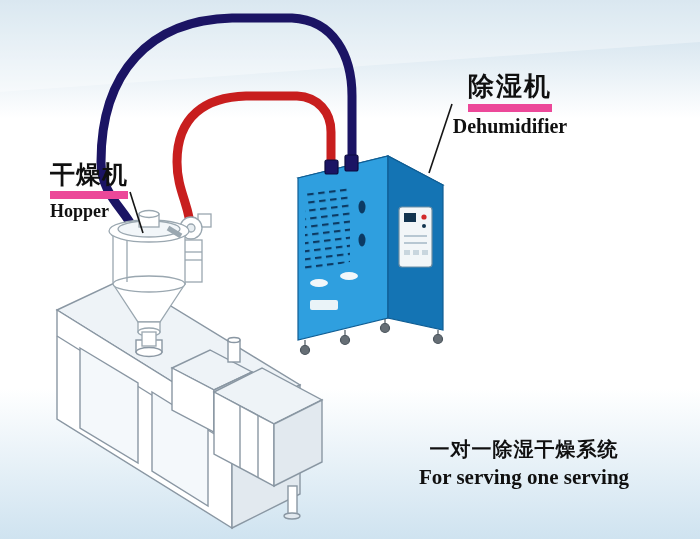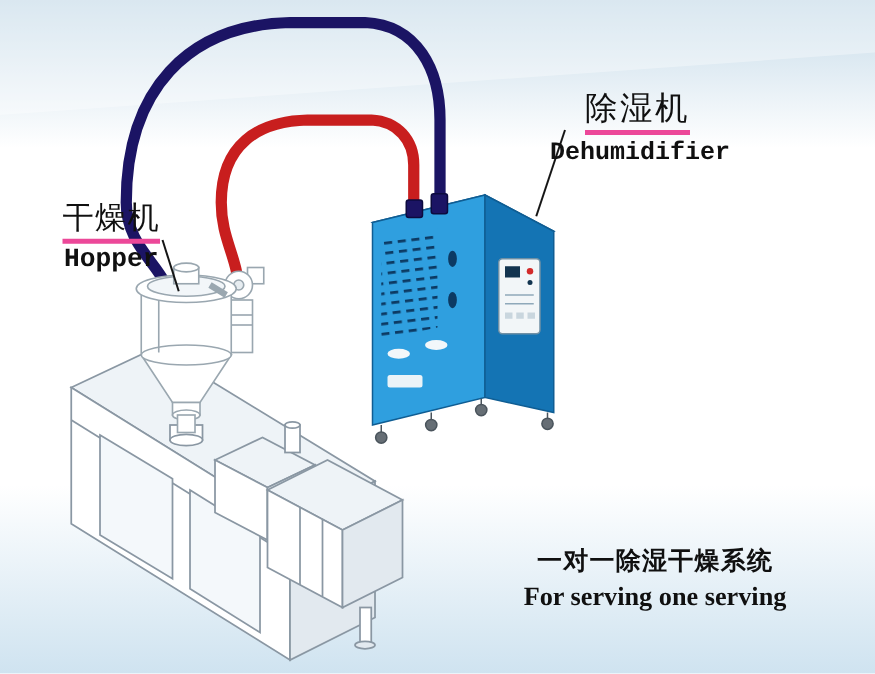--- a/index.html
+++ b/index.html
@@ -3,31 +3,31 @@
 <meta charset="utf-8">
 <style>
   html,body{margin:0;padding:0}
   .stage{
     position:relative;width:700px;height:539px;overflow:hidden;
     font-family:"Liberation Sans",sans-serif;color:#101010;background:#ffffff;
   }
   .stage svg{position:absolute;left:0;top:0}
   .label{position:absolute;line-height:1.15;color:#101010}
   .label .cn{
-    display:inline-block;font-weight:400;
-    border-bottom:4px solid #ec4899;padding-bottom:2px;
+    display:inline-block;font-weight:700;
+    border-bottom:8px solid #ec4899;padding-bottom:2px;
     font-family:"Liberation Sans",sans-serif;
   }
   .label .en{
     font-weight:700;
-    font-family:Liberation Mono, monospace;
+    font-family:Liberation Serif, serif;
   }
-  .label-dryer{left:50px;top:160px;text-align:center}
+  .label-dryer{left:50px;top:160px;text-align:left}
   .label-dryer .cn{font-size:25px;letter-spacing:1px}
-  .label-dryer .en{font-size:21px;margin-top:2px}
+  .label-dryer .en{font-size:18px;margin-top:2px}
   .label-dehum{left:440px;top:72px;width:140px;text-align:center}
   .label-dehum .cn{font-size:26px;letter-spacing:2px}
   .label-dehum .en{font-size:20px;margin-top:3px}
   .caption{left:378px;top:438px;width:292px;text-align:center}
   .caption .cn-title{font-weight:700;font-size:20px;letter-spacing:1px}
   .caption .en-title{font-weight:700;font-size:21px;margin-top:4px;font-family:"Liberation Serif",serif}
 </style>
 </head>
 <body>
 

